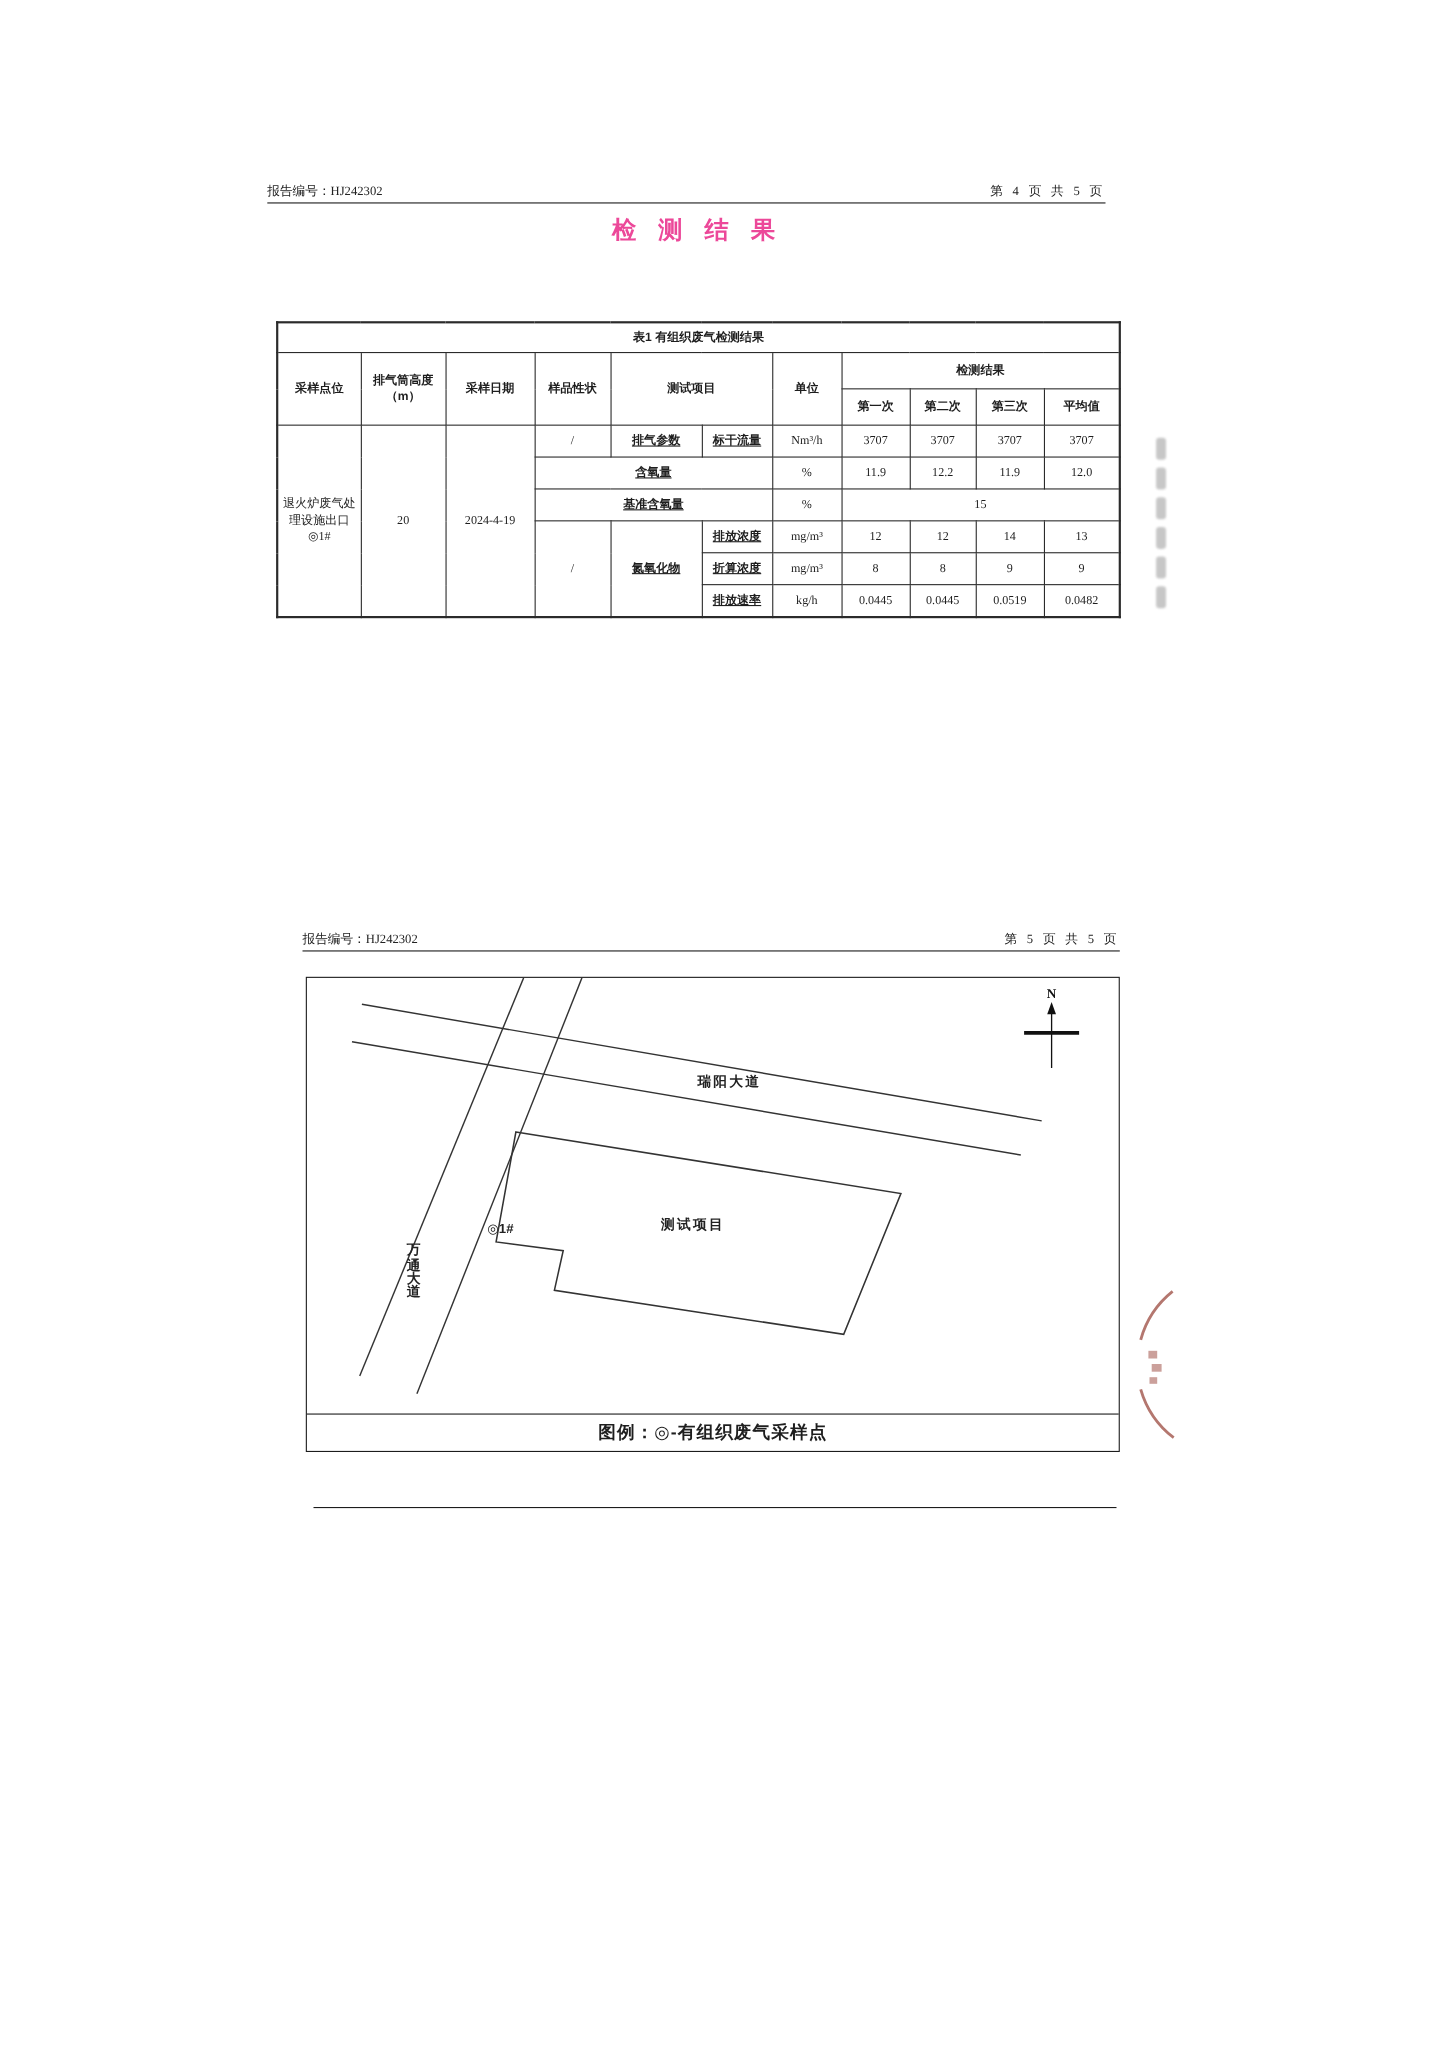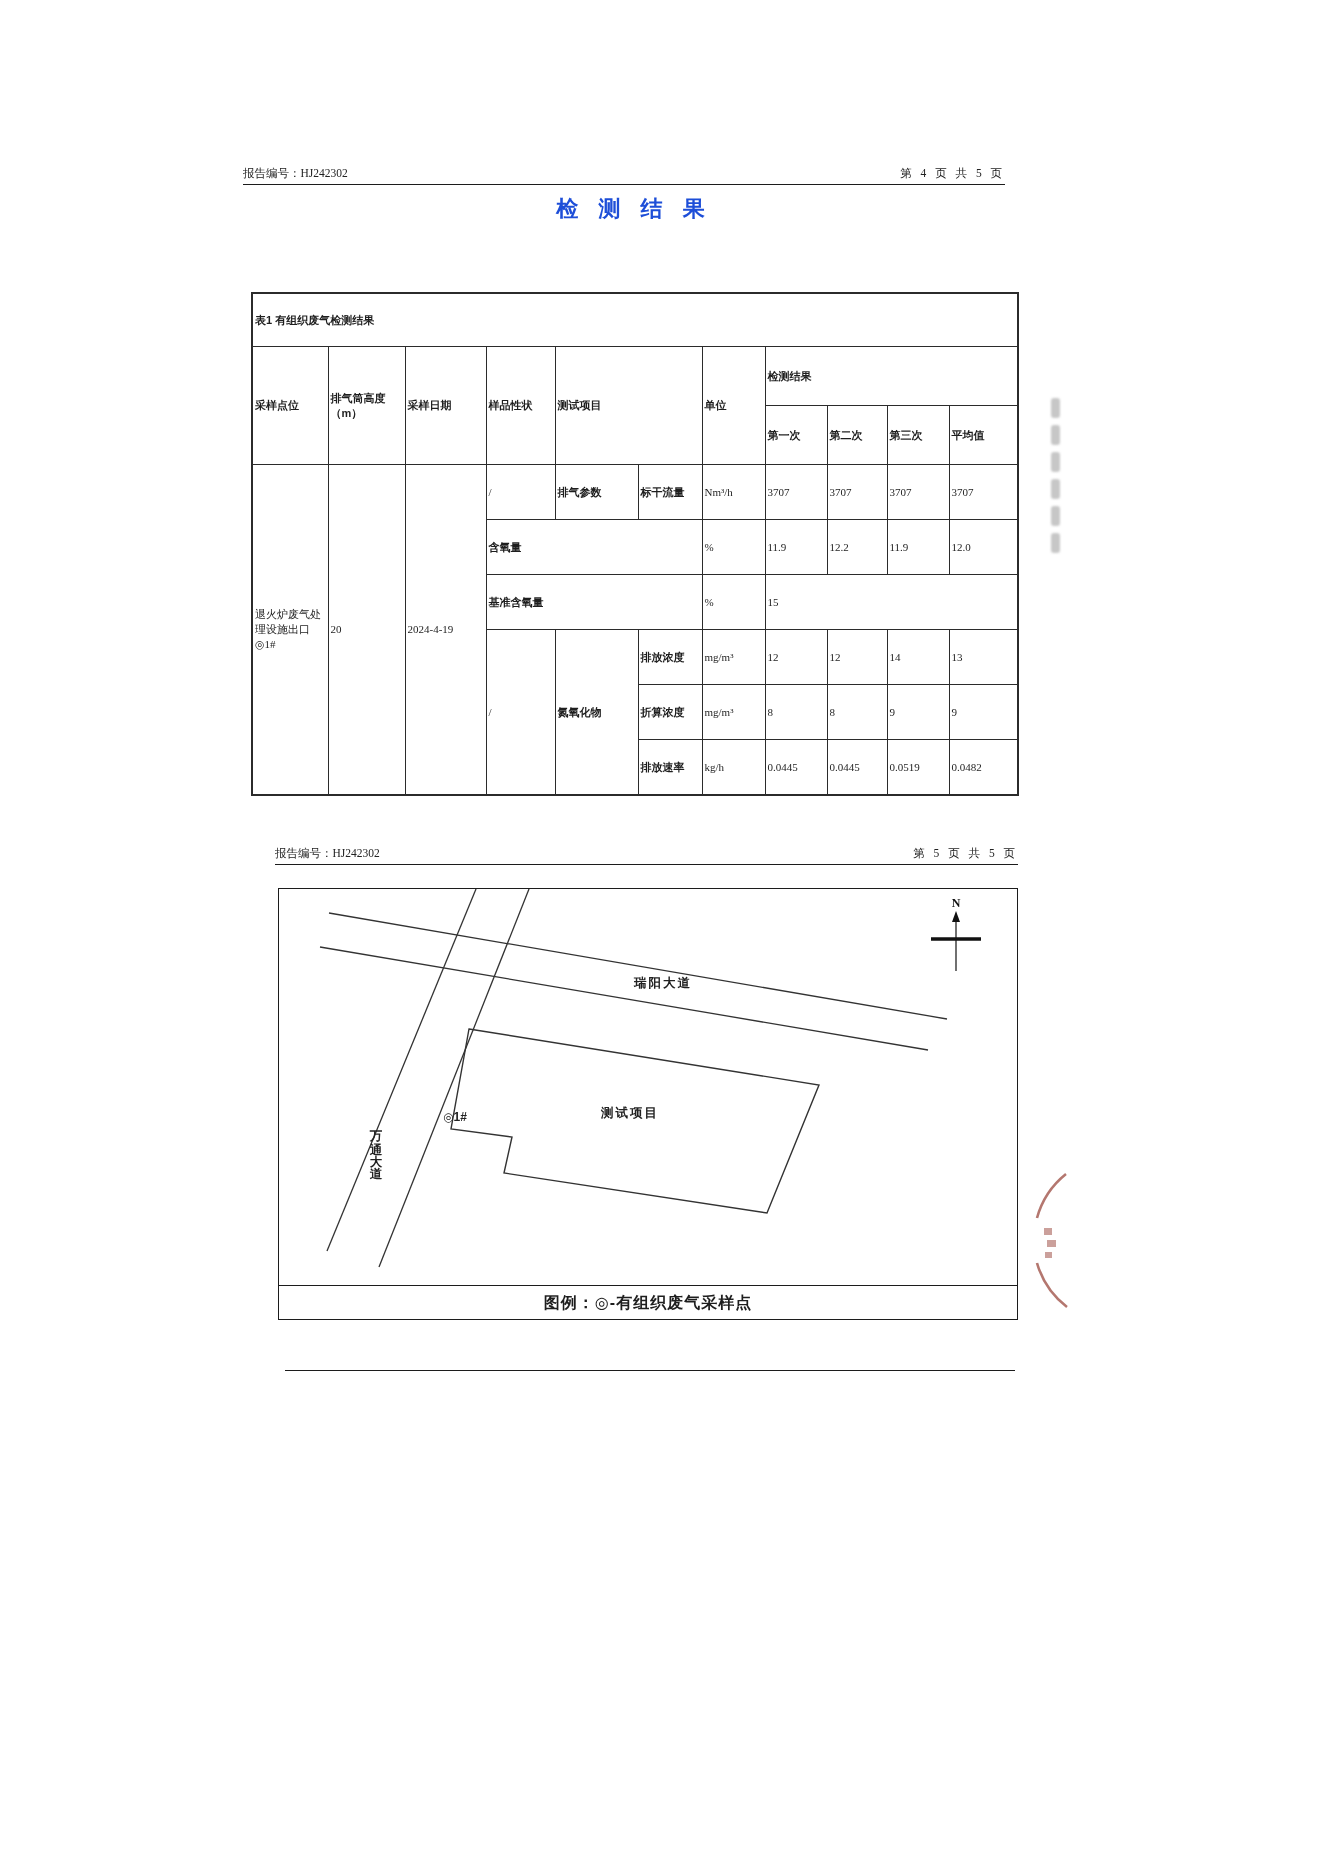--- a/index.html
+++ b/index.html
@@ -10,34 +10,34 @@
   .hdr{
     position:absolute;display:flex;justify-content:space-between;
     border-bottom:1.5px solid #1c1c1c;padding-bottom:3px;font-size:11.5px;color:#222;
   }
   #p4-hdr{left:243px;top:166px;width:762px;}
   #p5-hdr{left:275px;top:846px;width:743px;}
   .pageno{letter-spacing:3px;}
   .doc-title{
     position:absolute;left:251px;top:194px;width:766px;text-align:center;
     font-size:22px;font-weight:bold;letter-spacing:7px;
-    font-family:"Liberation Sans","DejaVu Sans",sans-serif;color:#1d4ed8;
+    font-family:"Liberation Sans","DejaVu Sans",sans-serif;color:#ec4899;
   }
   
   table.results{
     position:absolute;left:251px;top:292px;width:766px;
     border-collapse:collapse;table-layout:fixed;border:2px solid #2b2b2b;
   }
   table.results td{
-    border:1px solid #2b2b2b;vertical-align:middle;
-    padding:14px 2px;font-size:11px;line-height:1.35;overflow:hidden;
+    border:1px solid #2b2b2b;text-align:center;vertical-align:middle;
+    padding:1px 2px;font-size:11px;line-height:1.35;overflow:hidden;
   }
   td.cap{height:24px;font-weight:bold;font-family:"Liberation Sans","DejaVu Sans",sans-serif;font-size:11.5px;}
   td.hd{font-weight:bold;font-family:"Liberation Sans","DejaVu Sans",sans-serif;height:30px;}
-  td.item{font-weight:bold;font-family:"Liberation Sans","DejaVu Sans",sans-serif;}
+  td.item{font-weight:bold;font-family:"Liberation Sans","DejaVu Sans",sans-serif;text-decoration:underline;}
   td.val{font-family:"Liberation Serif","DejaVu Serif",serif;height:26px;}
   
   .wm-col{position:absolute;left:1048px;top:398px;width:14px;filter:blur(1.2px);opacity:.55;}
   .wm-col .blob{width:9px;height:20px;background:#9a9a9a;border-radius:3px;margin:0 auto 7px auto;}
   
   .map-box{
     position:absolute;left:278px;top:888px;width:738px;border:1.5px solid #1c1c1c;background:#fff;
   }
   .map-title{
     height:30px;line-height:30px;text-align:center;font-weight:bold;font-size:12.5px;

